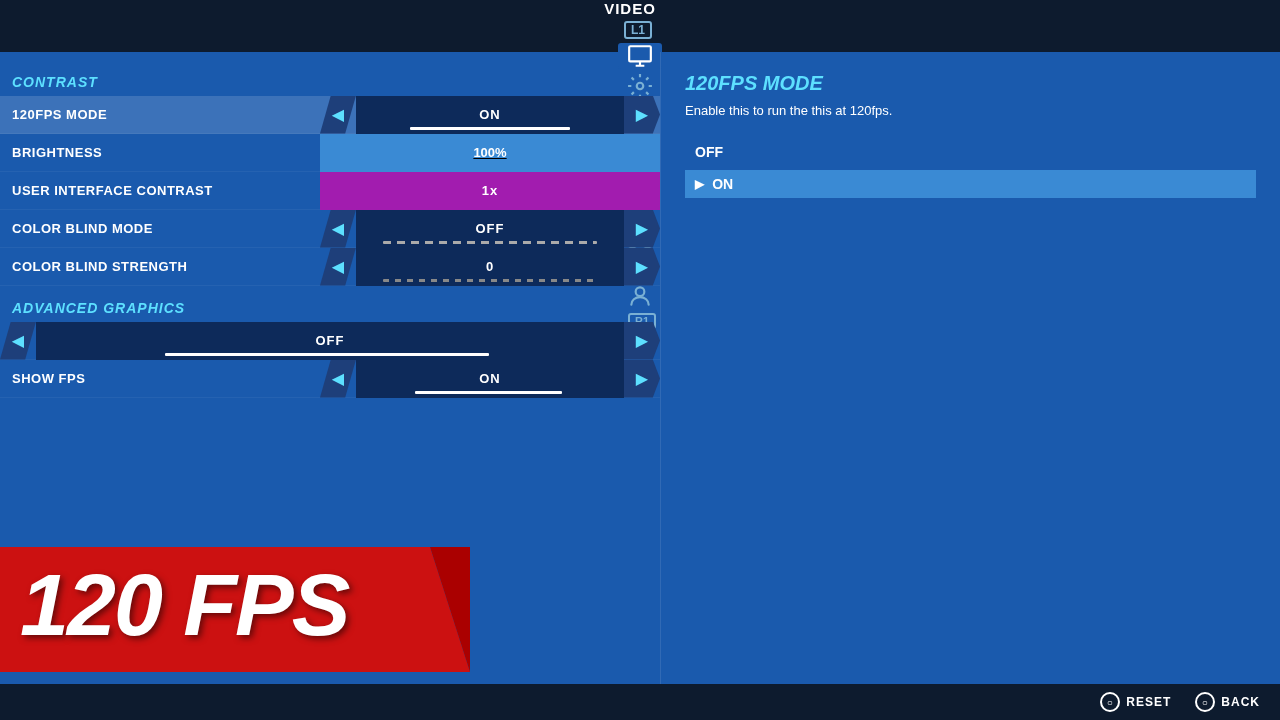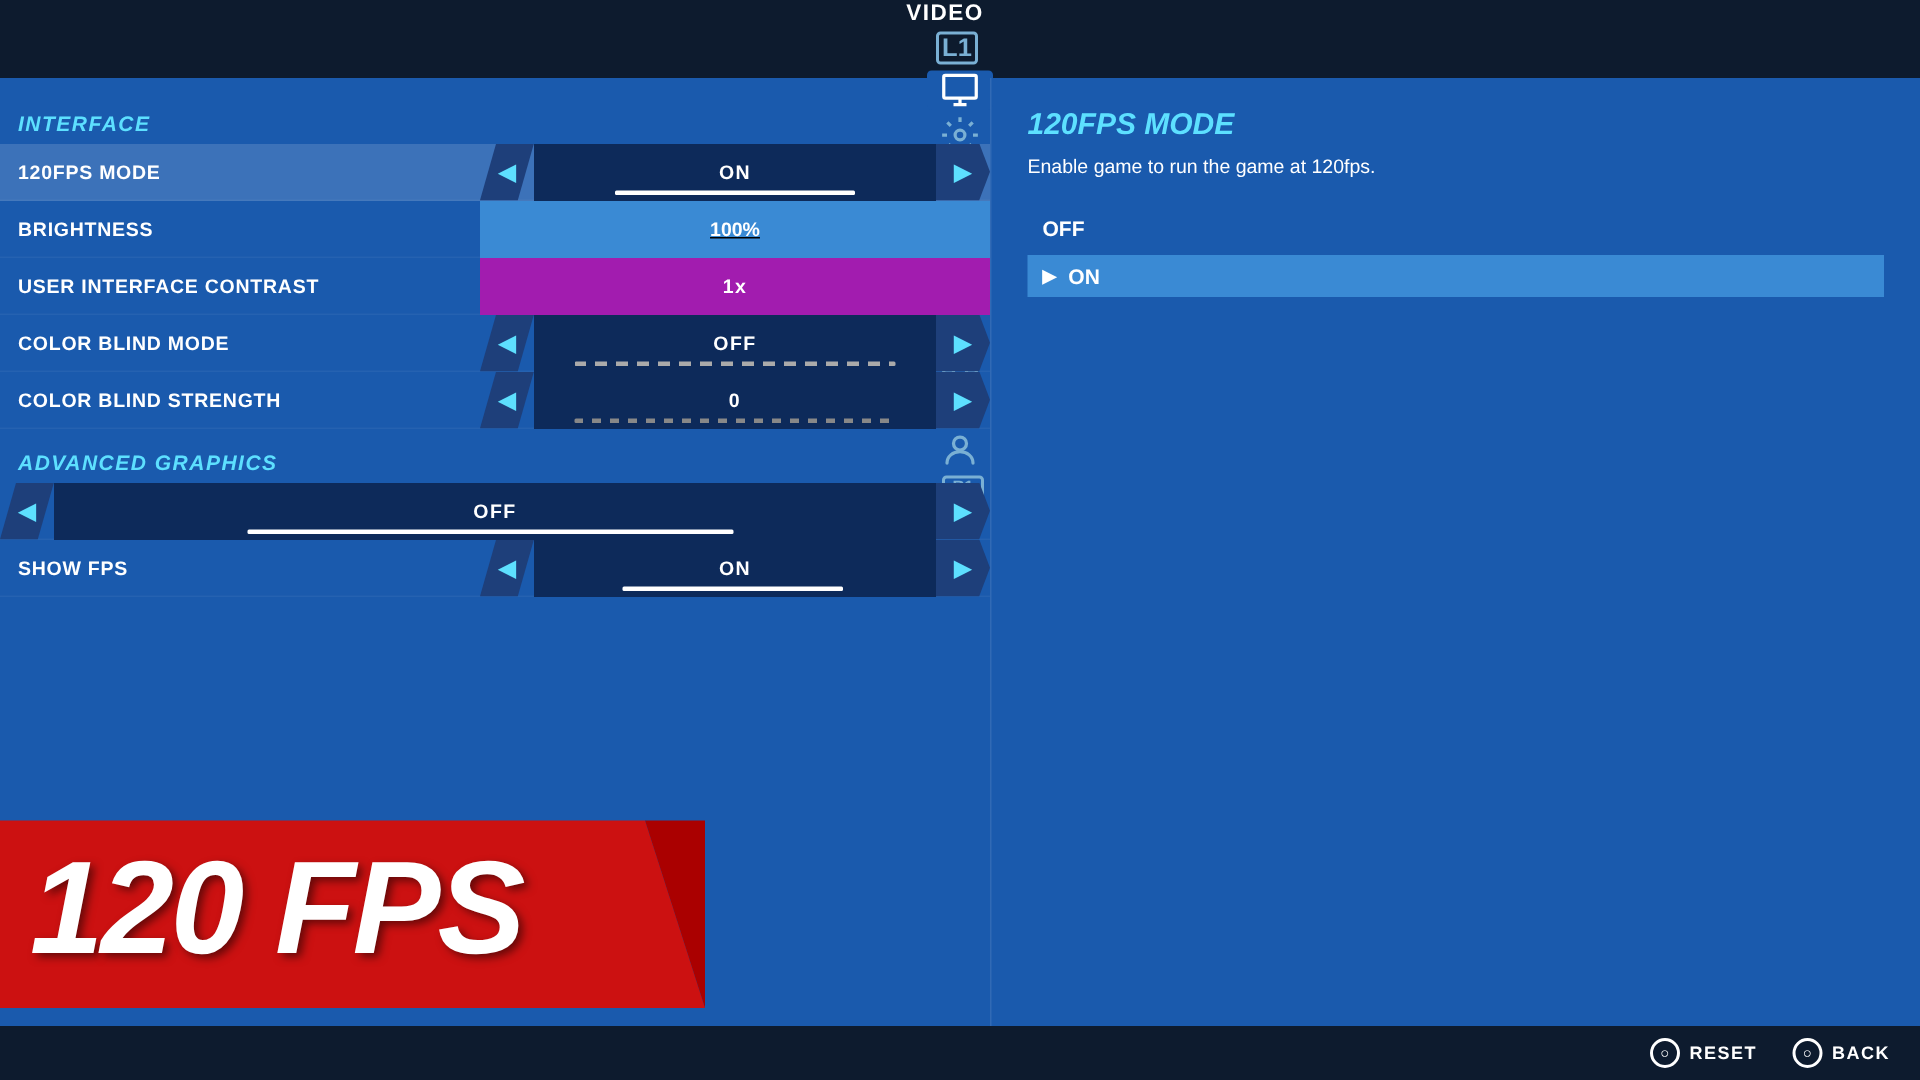--- a/index.html
+++ b/index.html
@@ -276,21 +276,21 @@
       height: 100%;
       background: rgba(255,255,255,0.1);
     }
   </style>
 </head>
 <body>
 
 <div class="topbar">
   <span class="topbar-title">VIDEO</span>
 
-  <div class="nav-icon" style="font-size:17px;font-weight:900;color:#7ab0d4;border:2px solid #7ab0d4;border-radius:3px;width:28px;height:22px;margin-right:4px;">L1</div>
+  <div class="nav-icon" style="font-size:12px;font-weight:900;color:#7ab0d4;border:2px solid #7ab0d4;border-radius:3px;width:28px;height:22px;margin-right:4px;">L1</div>
 
   <div class="nav-icon active">
     <svg viewBox="0 0 24 24">
         <rect x="2" y="3" width="20" height="14" rx="1" fill="none" stroke="currentColor" stroke-width="2"></rect>
         <path d="M8 21h8M12 17v4" stroke="currentColor" stroke-width="2"></path>
       </svg>
   </div>
 
   <div class="nav-icon">
     <svg viewBox="0 0 24 24">
@@ -355,21 +355,21 @@
       </svg>
   </div>
 
   <div class="nav-icon" style="font-size:11px;font-weight:700;color:#7ab0d4;border:2px solid #7ab0d4;border-radius:3px;width:28px;height:22px;margin-left:4px;">R1</div>
 </div>
 
 <div class="main-content">
 
   <div class="left-panel">
 
-    <div class="section-title">INTERFACE</div>
+    <div class="section-title">CONTRAST</div>
 
     <div class="settings-row highlighted">
       <div class="settings-label">120FPS MODE</div>
       <div class="settings-control">
         <button class="arrow-btn" style="clip-path:polygon(30% 0%, 100% 0%, 70% 100%, 0% 100%);">◀</button>
         <div class="value-box">
           <span class="value-text">ON</span>
           <div class="value-bar" style="width:60%;left:20%;"></div>
         </div>
         <button class="arrow-btn right">▶</button>
@@ -438,21 +438,21 @@
         <button class="arrow-btn right">▶</button>
       </div>
     </div>
 
   </div>
 
   <div class="panel-divider"></div>
 
   <div class="right-panel">
     <div class="detail-title">120FPS MODE</div>
-    <div class="detail-desc">Enable game to run the game at 120fps.</div>
+    <div class="detail-desc">Enable this to run the this at 120fps.</div>
 
     <div class="option-item">
       <span>OFF</span>
     </div>
     <div class="option-item active">
       <span class="option-arrow">▶</span>
       <span>ON</span>
     </div>
   </div>
 

